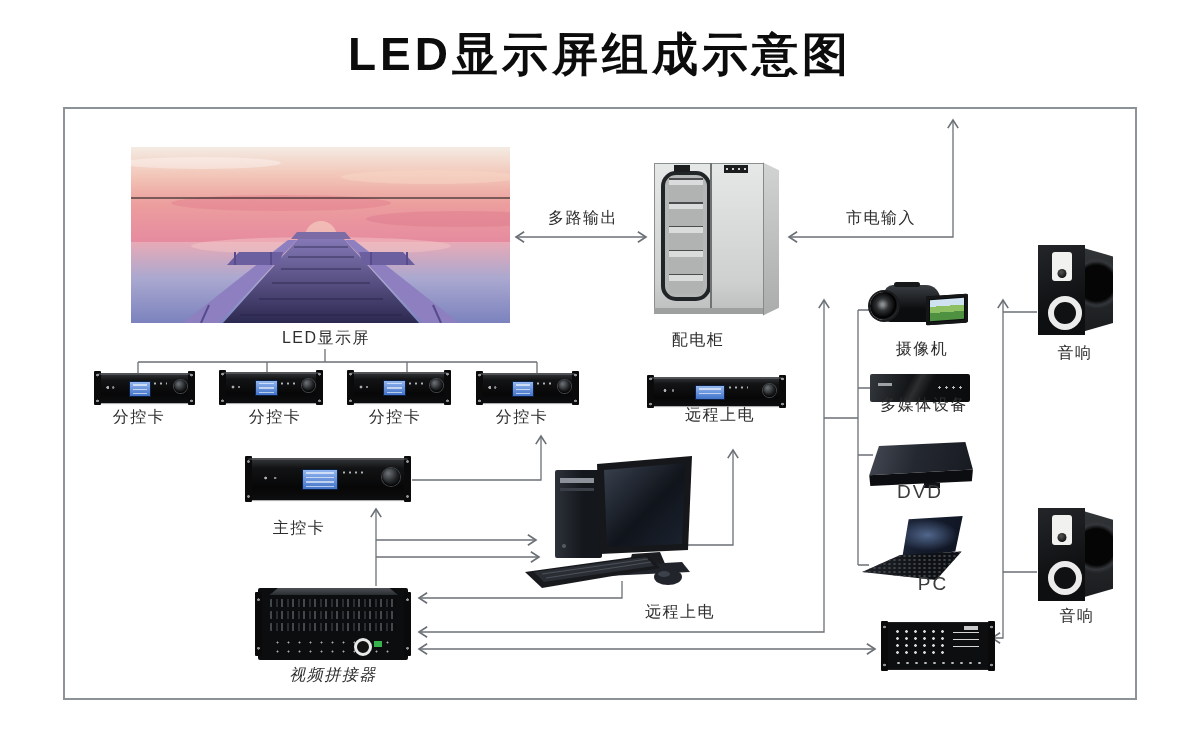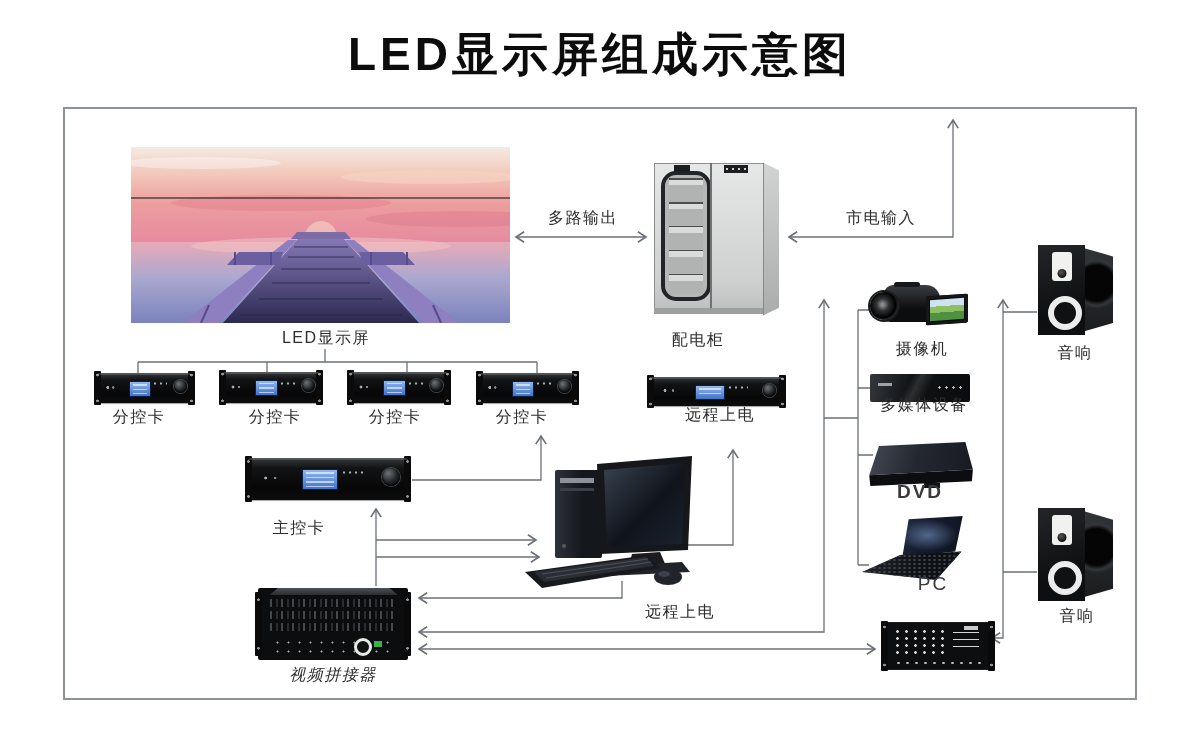--- a/index.html
+++ b/index.html
@@ -374,20 +374,20 @@
   <div class="lbl" style="left:79px;top:408px;width:120px;">分控卡</div>
   <div class="lbl" style="left:215px;top:408px;width:120px;">分控卡</div>
   <div class="lbl" style="left:335px;top:408px;width:120px;">分控卡</div>
   <div class="lbl" style="left:462px;top:408px;width:120px;">分控卡</div>
   <div class="lbl" style="left:660px;top:406px;width:120px;">远程上电</div>
   <div class="lbl" style="left:239px;top:519px;width:120px;">主控卡</div>
   <div class="lbl" style="left:600px;top:603px;width:160px;">远程上电</div>
   <div class="lbl" style="left:253px;top:666px;width:160px;font-style:italic;">视频拼接器</div>
   <div class="lbl" style="left:862px;top:340px;width:120px;">摄像机</div>
   <div class="lbl" style="left:844px;top:396px;width:160px;">多媒体设备</div>
-  <div class="lbl lat" style="left:860px;top:482px;width:120px;font-weight:bold;">DVD</div>
+  <div class="lbl lat" style="left:860px;top:482px;width:120px;">DVD</div>
   <div class="lbl lat" style="left:873px;top:574px;width:120px;">PC</div>
   <div class="lbl" style="left:1015px;top:344px;width:120px;">音响</div>
   <div class="lbl" style="left:1017px;top:607px;width:120px;">音响</div>
   <div class="lbl" style="left:523px;top:209px;width:120px;">多路输出</div>
   <div class="lbl" style="left:821px;top:209px;width:120px;">市电输入</div>
 
 </div>
 
 </body></html>

